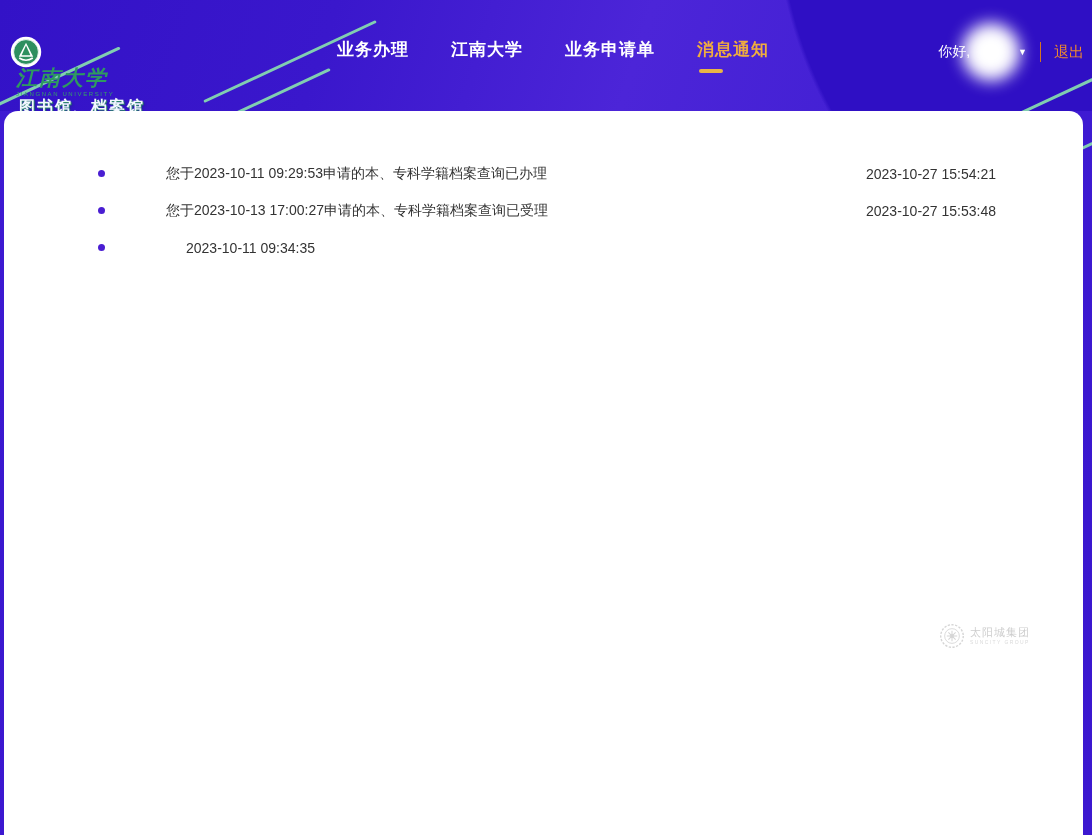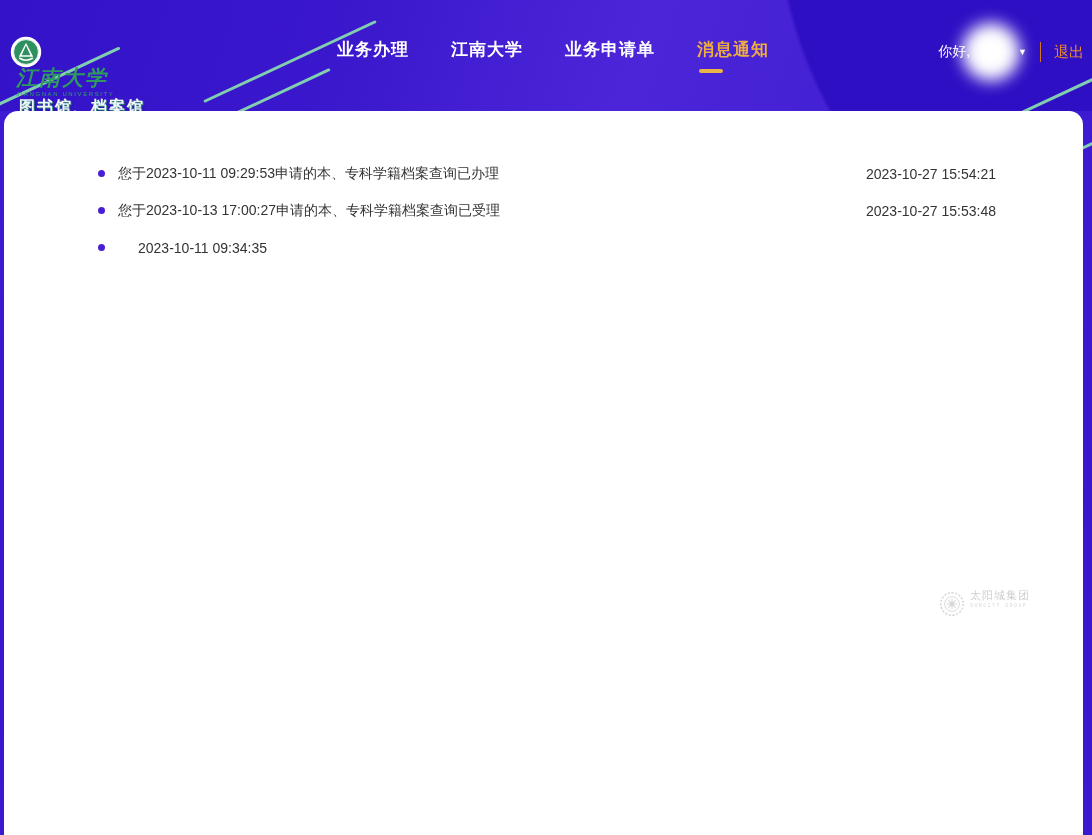--- a/index.html
+++ b/index.html
@@ -61,28 +61,28 @@
   }
   .caret { font-size:9px; color:#ffffff; margin-left:8px; cursor:pointer; position:relative; z-index:3; }
   .user-sep { width:1px; height:20px; background:#d4741f; margin:0 13px; }
   .logout { font-size:15px; color:#ef8a2e; cursor:pointer; white-space:nowrap; }
   
   .card {
     position:absolute; left:4px; right:9px; top:111px; bottom:0;
     background:#ffffff; border-radius:14px 14px 0 0; z-index:1;
   }
   .notif-list { padding:44px 87px 0 94px; }
-  .notif-row { display:flex; align-items:center; height:37px; cursor:pointer; }
+  .notif-row { display:flex; align-items:center; height:37px; cursor:pointer;gap:48px; }
   .bullet { width:7px; height:7px; border-radius:50%; background:#4a1ed2; margin-right:13px; flex:none; }
   .notif-text { font-size:14px; color:#333333; flex:1; white-space:nowrap; overflow:hidden; }
   .notif-time { font-size:14px; color:#333333; margin-left:20px; white-space:nowrap; }
   
   .watermark {
-    position:absolute; right:53px; top:480px; display:flex; 
-    opacity:.75; pointer-events:none;font-family:Liberation Mono, monospace;
+    position:absolute; right:53px; top:512px; display:flex; align-items:center;
+    opacity:.75; pointer-events:none;
   }
   .wm-emblem { width:26px; height:26px; flex:none; }
   .wm-texts { display:flex; flex-direction:column; margin-left:5px; line-height:1; }
   .wm-cn { font-size:11px; color:#bdbdbd; letter-spacing:1px; white-space:nowrap; }
   .wm-en { font-size:5px; color:#cecece; letter-spacing:1.4px; margin-top:2px; white-space:nowrap; }
 </style>
 </head>
 <body>
 
 <div class="bg-line"></div>

